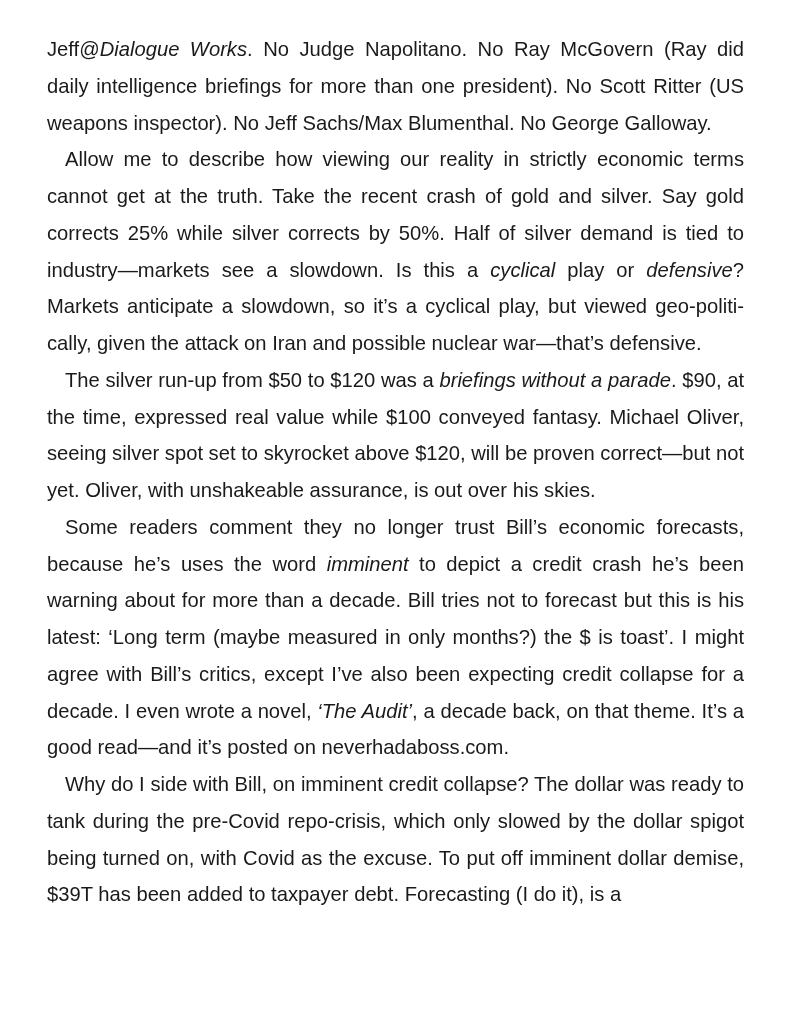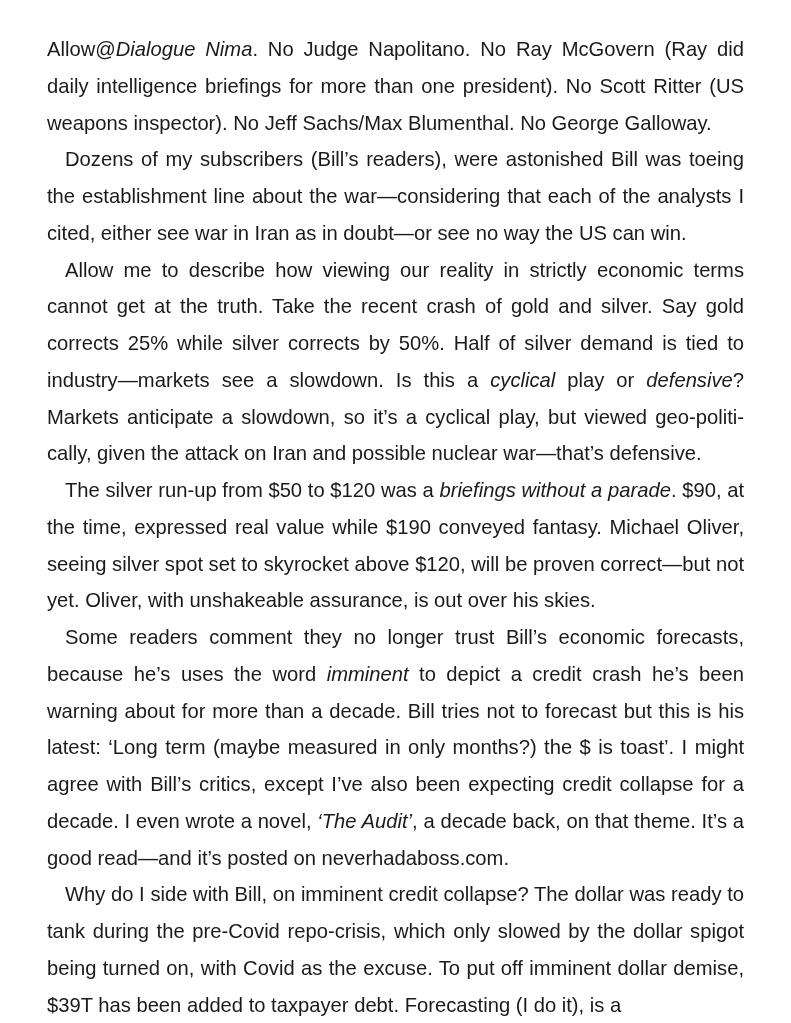--- a/index.html
+++ b/index.html
@@ -18,30 +18,27 @@
   }
   .page p { margin: 0; }
   .page p.indent { text-indent: 18px; }
   .page em { font-style: italic; }
 </style>
 </head>
 <body>
 
 <div class="page">
   <p>
-    <span>Allow@</span><em>Dialogue Nima</em><span>. No Judge Napolitano. No Ray McGovern (Ray did daily intelligence briefings for more than one president). No Scott Ritter (US weapons inspector). No Jeff Sachs/Max Blumenthal. No George Galloway.</span>
-  </p>
-  <p class="indent">
-    <span>Dozens of my subscribers (Bill’s readers), were astonished Bill was toeing the establishment line about the war—considering that each of the analysts I cited, either see war in Iran as in doubt—or see no way the US can win.</span>
+    <span>Jeff@</span><em>Dialogue Works</em><span>. No Judge Napolitano. No Ray McGovern (Ray did daily intelligence briefings for more than one president). No Scott Ritter (US weapons inspector). No Jeff Sachs/Max Blumenthal. No George Galloway.</span>
   </p>
   <p class="indent">
     <span>Allow me to describe how viewing our reality in strictly economic terms cannot get at the truth. Take the recent crash of gold and silver. Say gold corrects 25% while silver corrects by 50%. Half of silver demand is tied to industry—markets see a slowdown. Is this a </span><em>cyclical</em><span> play or </span><em>defensive</em><span>? Markets anticipate a slowdown, so it’s a cyclical play, but viewed geo-politi­cally, given the attack on Iran and possible nuclear war—that’s defensive.</span>
   </p>
   <p class="indent">
-    <span>The silver run-up from $50 to $120 was a </span><em>briefings without a parade</em><span>. $90, at the time, expressed real value while $190 conveyed fantasy. Michael Oliver, seeing silver spot set to skyrocket above $120, will be proven cor­rect—but not yet. Oliver, with unshakeable assurance, is out over his skies.</span>
+    <span>The silver run-up from $50 to $120 was a </span><em>briefings without a parade</em><span>. $90, at the time, expressed real value while $100 conveyed fantasy. Michael Oliver, seeing silver spot set to skyrocket above $120, will be proven cor­rect—but not yet. Oliver, with unshakeable assurance, is out over his skies.</span>
   </p>
   <p class="indent">
     <span>Some readers comment they no longer trust Bill’s economic forecasts, because he’s uses the word </span><em>imminent</em><span> to depict a credit crash he’s been warning about for more than a decade. Bill tries not to forecast but this is his latest: ‘Long term (maybe measured in only months?) the $ is toast’. I might agree with Bill’s critics, except I’ve also been expecting credit collapse for a decade. I even wrote a novel, </span><em>‘The Audit’</em><span>, a decade back, on that theme. It’s a good read—and it’s posted on neverhadaboss.com.</span>
   </p>
   <p class="indent">
     <span>Why do I side with Bill, on imminent credit collapse? The dollar was ready to tank during the pre-Covid repo-crisis, which only slowed by the dollar spigot being turned on, with Covid as the excuse. To put off imminent dollar demise, $39T has been added to taxpayer debt. Forecasting (I do it), is a</span>
   </p>
 </div>
 
 </body></html>

